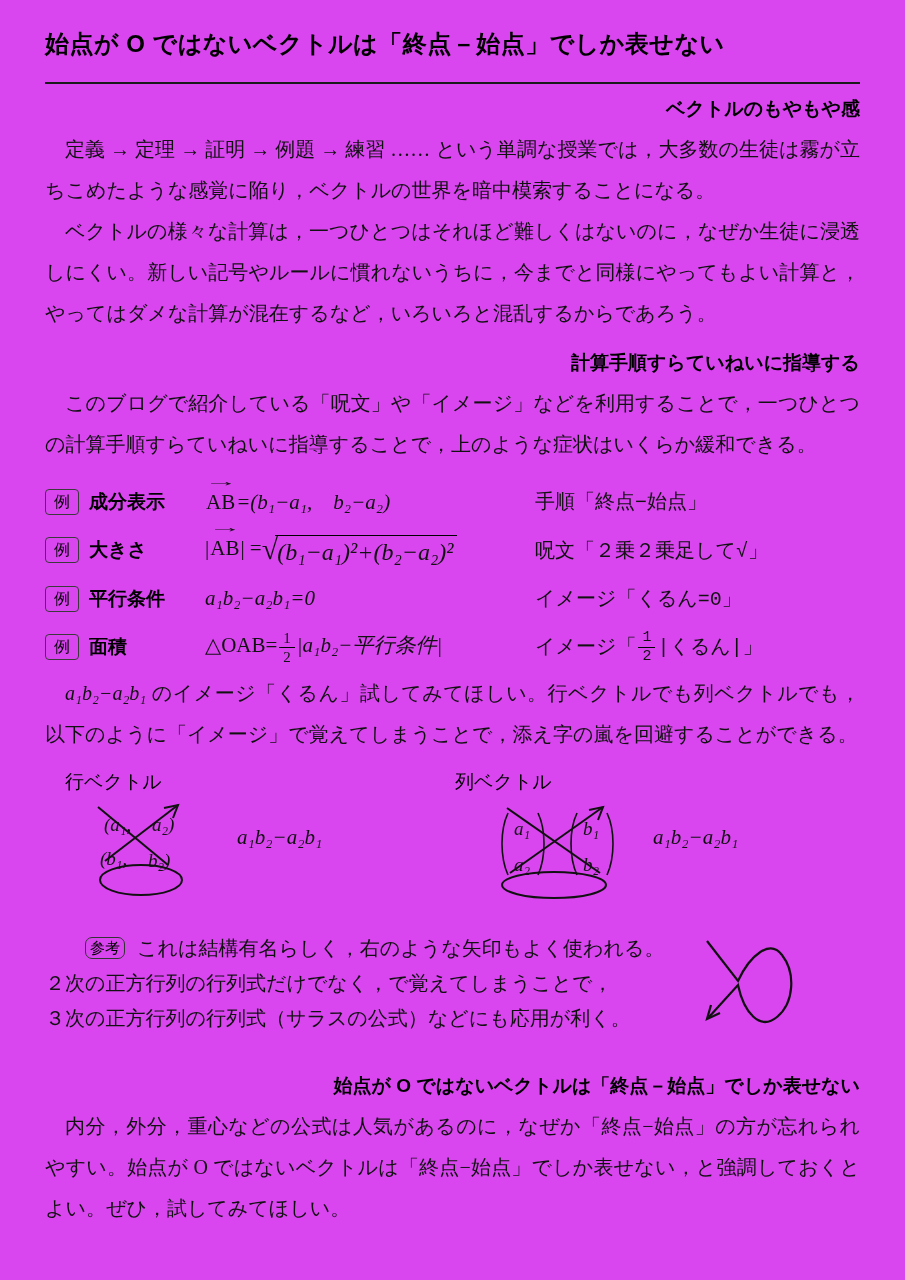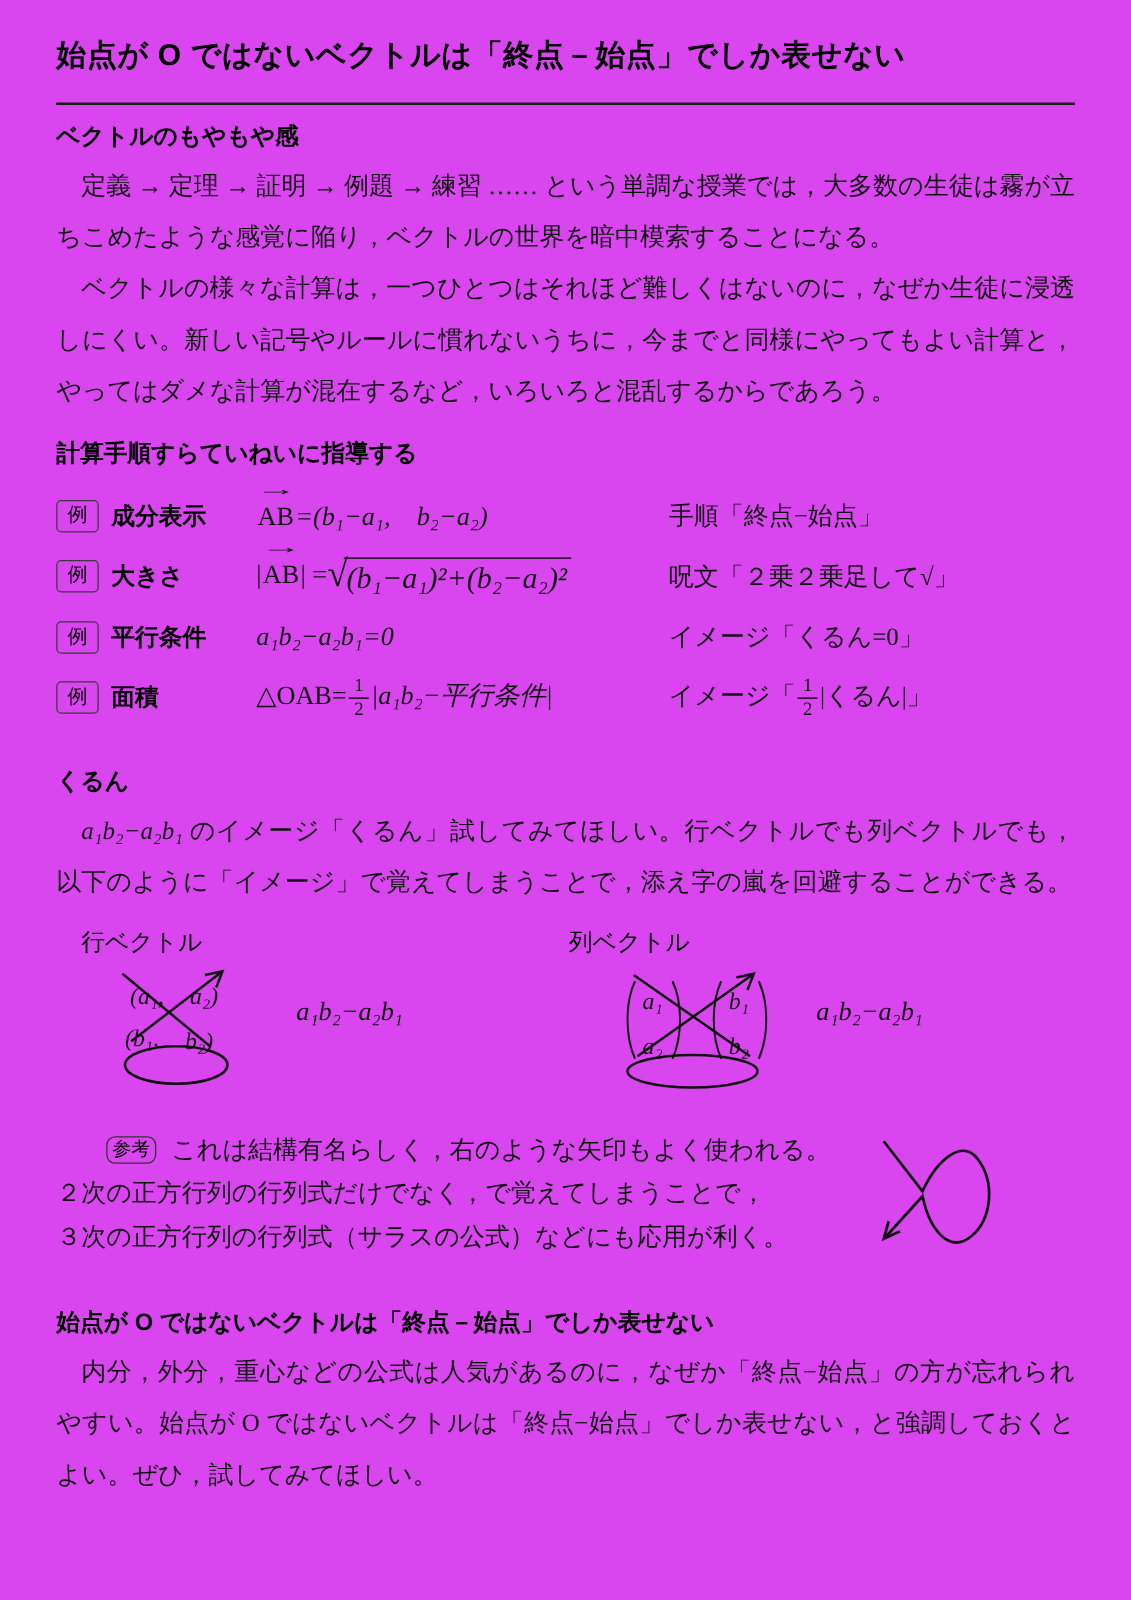--- a/index.html
+++ b/index.html
@@ -16,21 +16,21 @@
   }
   h1{
     font-family:"Liberation Sans","DejaVu Sans",sans-serif;
     font-size:24px;font-weight:bold;
     margin:4px 0 0 0;letter-spacing:0.5px;color:#000;
   }
   .rule{border:none;border-top:2px solid #1a1a1a;margin:22px 0 12px 0;}
   h2{
     font-family:"Liberation Sans","DejaVu Sans",sans-serif;
     font-size:19px;font-weight:bold;
-    margin:0 0 7px 0;color:#000;
+    margin:0 0 7px 0;color:#000;text-align:right;
   }
   .body-p{
     font-size:20px;line-height:41px;margin:0;
     text-indent:20px;text-align:justify;
   }
   .mt16{margin-top:16px;}
   .mt28{margin-top:28px;}
   .mt12{margin-top:12px;}
   .math{font-style:italic;}
   
@@ -42,21 +42,21 @@
     border:1.5px solid #3a3a3a;border-radius:4px;
     font-family:"Liberation Sans","DejaVu Sans",sans-serif;
     font-size:16px;line-height:24px;margin-right:10px;color:#000;
   }
   .ex-label{
     flex:0 0 116px;
     font-family:"Liberation Sans","DejaVu Sans",sans-serif;
     font-size:19px;font-weight:bold;color:#000;
   }
   .ex-formula{flex:0 0 330px;font-size:21px;white-space:nowrap;}
-  .ex-note{flex:1 1 auto;font-size:20px;white-space:nowrap;}
+  .ex-note{flex:1 1 auto;font-size:20px;white-space:nowrap;font-family:Liberation Mono, monospace;}
   
   .vec{position:relative;display:inline-block;font-style:normal;padding:0 1px;}
   .vec-arrow{
     position:absolute;left:50%;top:-15px;
     transform:translateX(-50%) scaleX(2.4);
     font-size:14px;line-height:1;font-style:normal;
   }
   
   .sqrt{display:inline-flex;align-items:flex-start;vertical-align:middle;}
   .sqrt-sign{font-size:30px;line-height:0.92;font-style:normal;margin-right:-3px;}
@@ -98,20 +98,21 @@
 <div class="page">
 
   <h1>始点が O ではないベクトルは「終点－始点」でしか表せない</h1>
   <hr class="rule">
 
   <h2>ベクトルのもやもや感</h2>
   <p class="body-p">定義 → 定理 → 証明 → 例題 → 練習 …… という単調な授業では，大多数の生徒は霧が立ちこめたような感覚に陥り，ベクトルの世界を暗中模索することになる。</p>
   <p class="body-p">ベクトルの様々な計算は，一つひとつはそれほど難しくはないのに，なぜか生徒に浸透しにくい。新しい記号やルールに慣れないうちに，今までと同様にやってもよい計算と，やってはダメな計算が混在するなど，いろいろと混乱するからであろう。</p>
 
   <h2 class="mt16">計算手順すらていねいに指導する</h2>
+  <p class="body-p">このブログで紹介している「呪文」や「イメージ」などを利用することで，一つひとつの計算手順すらていねいに指導することで，上のような症状はいくらか緩和できる。</p>
 
   <div class="examples">
 
     <div class="ex-row">
       <span class="tag-box">例</span>
       <span class="ex-label">成分表示</span>
       <span class="ex-formula"><span class="vec"><span class="vec-arrow">→</span><span>AB</span></span><span class="math">=(b₁−a₁,　b₂−a₂)</span></span>
       <span class="ex-note">手順「終点−始点」</span>
     </div>
 
@@ -140,21 +141,20 @@
             <span class="den">2</span>
           </span><span class="math">|a₁b₂−平行条件|</span></span>
       <span class="ex-note"><span>イメージ「</span><span class="frac">
             <span class="num">1</span>
             <span class="den">2</span>
           </span><span>|くるん|」</span></span>
     </div>
 
   </div>
 
-  <h2 class="mt28">くるん</h2>
   <p class="body-p"><span class="math">a₁b₂−a₂b₁</span><span> のイメージ「くるん」試してみてほしい。行ベクトルでも列ベクトルでも，以下のように「イメージ」で覚えてしまうことで，添え字の嵐を回避することができる。</span></p>
 
   <div class="diagrams">
 
     <div class="diag-heading" style="left:20px;">行ベクトル</div>
     <svg class="diag-svg" style="left:45px;top:26px;" width="104" height="112" viewBox="0 0 104 112">
       <text x="14" y="36">(a₁,</text>
       <text x="62" y="36">a₂)</text>
       <text x="10" y="70">(b₁,</text>
       <text x="58" y="72">b₂)</text>

